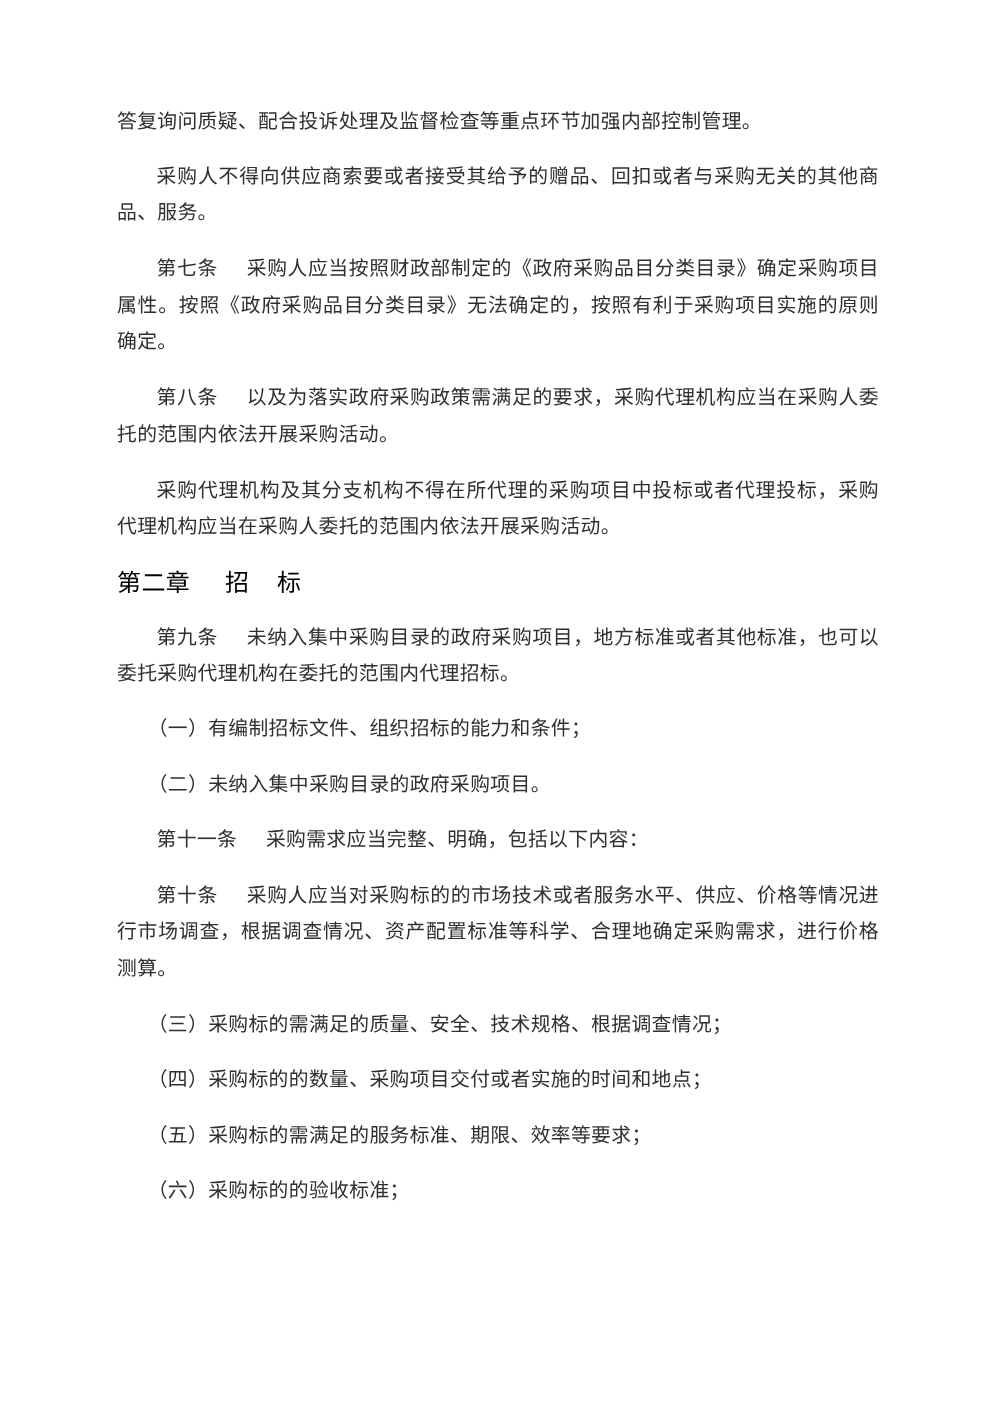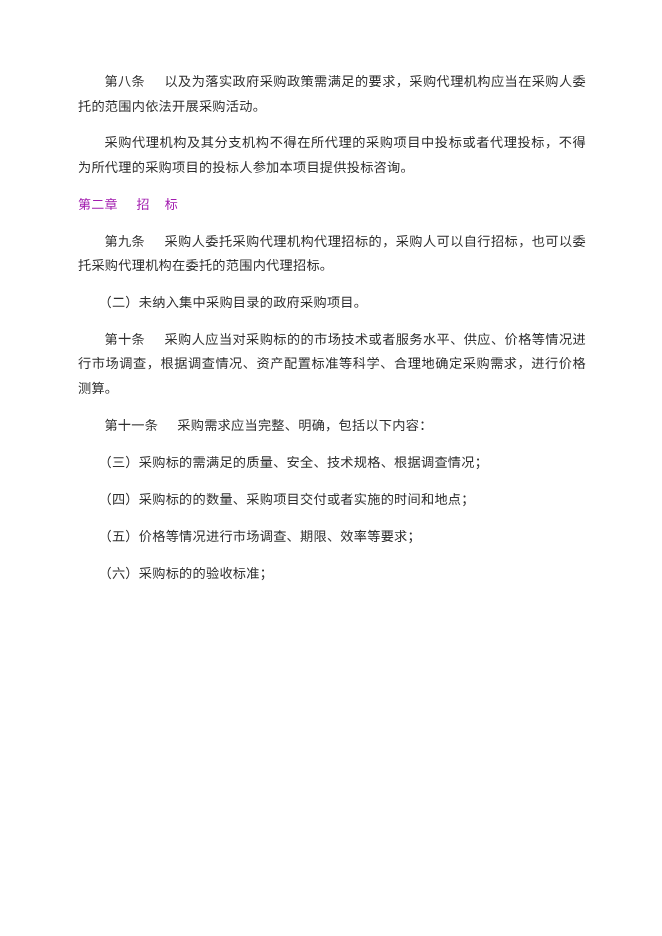--- a/index.html
+++ b/index.html
@@ -48,25 +48,25 @@
     text-indent: 2em;
   }
 
   
   .flush {
     text-indent: 0;
   }
 
   
   .chapter {
-    font-size: 13px;
+    font-size: 16px;
     line-height: 24.6px;
     letter-spacing: 0.25px;
     margin: 0 0 12.2px 0;
-    color: #a21caf;
+    color: #000000;
     text-indent: 0;
   }
 
   
   .gap {
     display: inline-block;
     width: 1.45em;
   }
 
   
@@ -87,53 +87,59 @@
     text-justify: inter-ideograph;
     word-break: break-all;
   }
 </style>
 </head>
 <body>
 
 <div class="page">
   <div class="content">
 
+    <p class="para flush">答复询问质疑、配合投诉处理及监督检查等重点环节加强内部控制管理。</p>
 
+    <p class="para indent">采购人不得向供应商索要或者接受其给予的赠品、回扣或者与采购无关的其他商品、服务。</p>
 
+    <p class="para indent">
+      <span>第七条</span><span class="gap"></span><span>采购人应当按照财政部制定的《政府采购品目分类目录》确定采购项目属性。按照《政府采购品目分类目录》无法确定的，按照有利于采购项目实施的原则确定。</span>
+    </p>
 
     <p class="para indent">
       <span>第八条</span><span class="gap"></span><span>以及为落实政府采购政策需满足的要求，采购代理机构应当在采购人委托的范围内依法开展采购活动。</span>
     </p>
 
-    <p class="para indent">采购代理机构及其分支机构不得在所代理的采购项目中投标或者代理投标，不得为所代理的采购项目的投标人参加本项目提供投标咨询。</p>
+    <p class="para indent">采购代理机构及其分支机构不得在所代理的采购项目中投标或者代理投标，采购代理机构应当在采购人委托的范围内依法开展采购活动。</p>
 
     <p class="chapter">
       <span>第二章</span><span class="gap"></span><span>招</span><span class="gap-wide"></span><span>标</span>
     </p>
 
     <p class="para indent">
-      <span>第九条</span><span class="gap"></span><span>采购人委托采购代理机构代理招标的，采购人可以自行招标，也可以委托采购代理机构在委托的范围内代理招标。</span>
+      <span>第九条</span><span class="gap"></span><span>未纳入集中采购目录的政府采购项目，地方标准或者其他标准，也可以委托采购代理机构在委托的范围内代理招标。</span>
     </p>
 
 
+    <p class="item">（一）有编制招标文件、组织招标的能力和条件；</p>
 
     <p class="item">（二）未纳入集中采购目录的政府采购项目。</p>
 
     <p class="para indent">
-      <span>第十条</span><span class="gap"></span><span>采购人应当对采购标的的市场技术或者服务水平、供应、价格等情况进行市场调查，根据调查情况、资产配置标准等科学、合理地确定采购需求，进行价格测算。</span>
+      <span>第十一条</span><span class="gap"></span><span>采购需求应当完整、明确，包括以下内容：</span>
     </p>
 
     <p class="para indent">
-      <span>第十一条</span><span class="gap"></span><span>采购需求应当完整、明确，包括以下内容：</span>
+      <span>第十条</span><span class="gap"></span><span>采购人应当对采购标的的市场技术或者服务水平、供应、价格等情况进行市场调查，根据调查情况、资产配置标准等科学、合理地确定采购需求，进行价格测算。</span>
     </p>
 
 
 
     <p class="item">（三）采购标的需满足的质量、安全、技术规格、根据调查情况；</p>
 
     <p class="item">（四）采购标的的数量、采购项目交付或者实施的时间和地点；</p>
 
-    <p class="item">（五）价格等情况进行市场调查、期限、效率等要求；</p>
+    <p class="item">（五）采购标的需满足的服务标准、期限、效率等要求；</p>
 
     <p class="item">（六）采购标的的验收标准；</p>
 
   </div>
 </div>
 
 </body></html>

